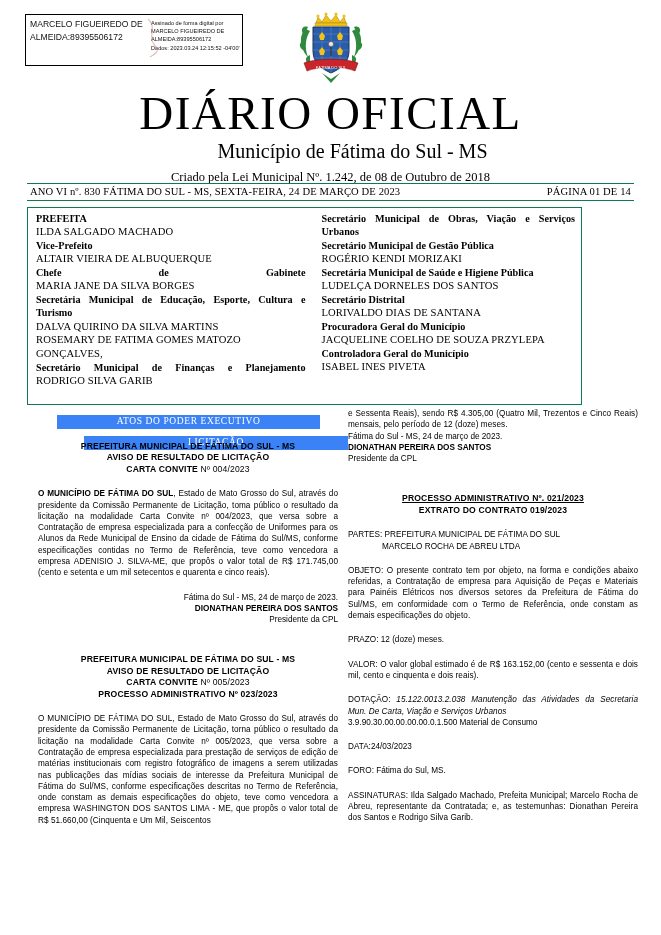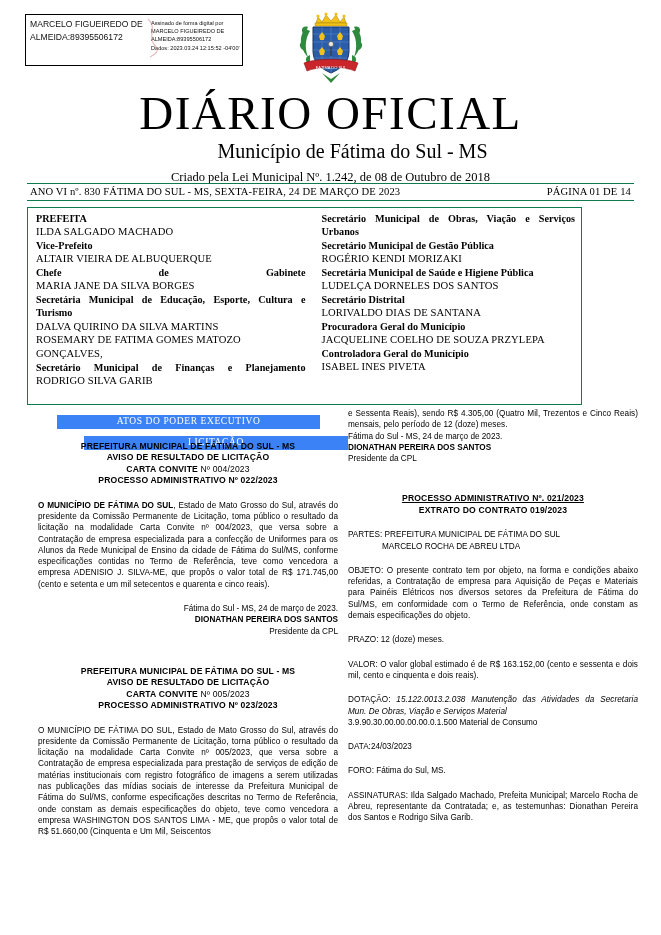--- a/index.html
+++ b/index.html
@@ -323,21 +323,20 @@
   <div class="spacer-lg"></div>
   <div class="spacer-md"></div>
 
   <div class="blk">
     <div class="hd">PREFEITURA MUNICIPAL DE FÁTIMA DO SUL - MS</div>
     <div class="hd">AVISO DE RESULTADO DE LICITAÇÃO</div>
     <div class="hd">
       <span>CARTA CONVITE</span>
       <span class="thin">Nº 004/2023</span>
     </div>
-    <div class="hd">PROCESSO ADMINISTRATIVO Nº 022/2023</div>
 
     <div class="spacer-md"></div>
 
     <div class="bodytxt">
       <b>O MUNICÍPIO DE FÁTIMA DO SUL</b><span>, Estado de Mato Grosso do Sul, através do presidente da Comissão Permanente de Licitação, toma público o resultado da licitação na modalidade Carta Convite nº 004/2023, que versa sobre a Contratação de empresa especializada para a confecção de Uniformes para os Alunos da Rede Municipal de Ensino da cidade de Fátima do Sul/MS, conforme especificações contidas no Termo de Referência, teve como vencedora a empresa ADENISIO J. SILVA-ME, que propôs o valor total de R$ 171.745,00 (cento e setenta e um mil setecentos e quarenta e cinco reais).</span>
     </div>
 
     <div class="spacer-md"></div>
 
     <div class="sig-right-align">
@@ -393,21 +392,21 @@
 
     <div class="plain">PRAZO:  12 (doze) meses.</div>
 
     <div class="spacer-md"></div>
 
     <div class="bodytxt">VALOR:  O valor global estimado é de R$ 163.152,00 (cento e sessenta e dois mil, cento e cinquenta e dois reais).</div>
 
     <div class="spacer-md"></div>
 
     <div class="bodytxt">
-      <span>DOTAÇÃO:</span><i> 15.122.0013.2.038 Manutenção das Atividades da Secretaria Mun. De Obras, Viação e Serviços Material</i>
+      <span>DOTAÇÃO:</span><i> 15.122.0013.2.038 Manutenção das Atividades da Secretaria Mun. De Carta, Viação e Serviços Urbanos</i>
     </div>
     <div class="plain">3.9.90.30.00.00.00.00.0.1.500 Material de Consumo</div>
 
     <div class="spacer-md"></div>
 
     <div class="plain">DATA:24/03/2023</div>
 
     <div class="spacer-md"></div>
 
     <div class="plain">FORO:   Fátima do Sul, MS.</div>

